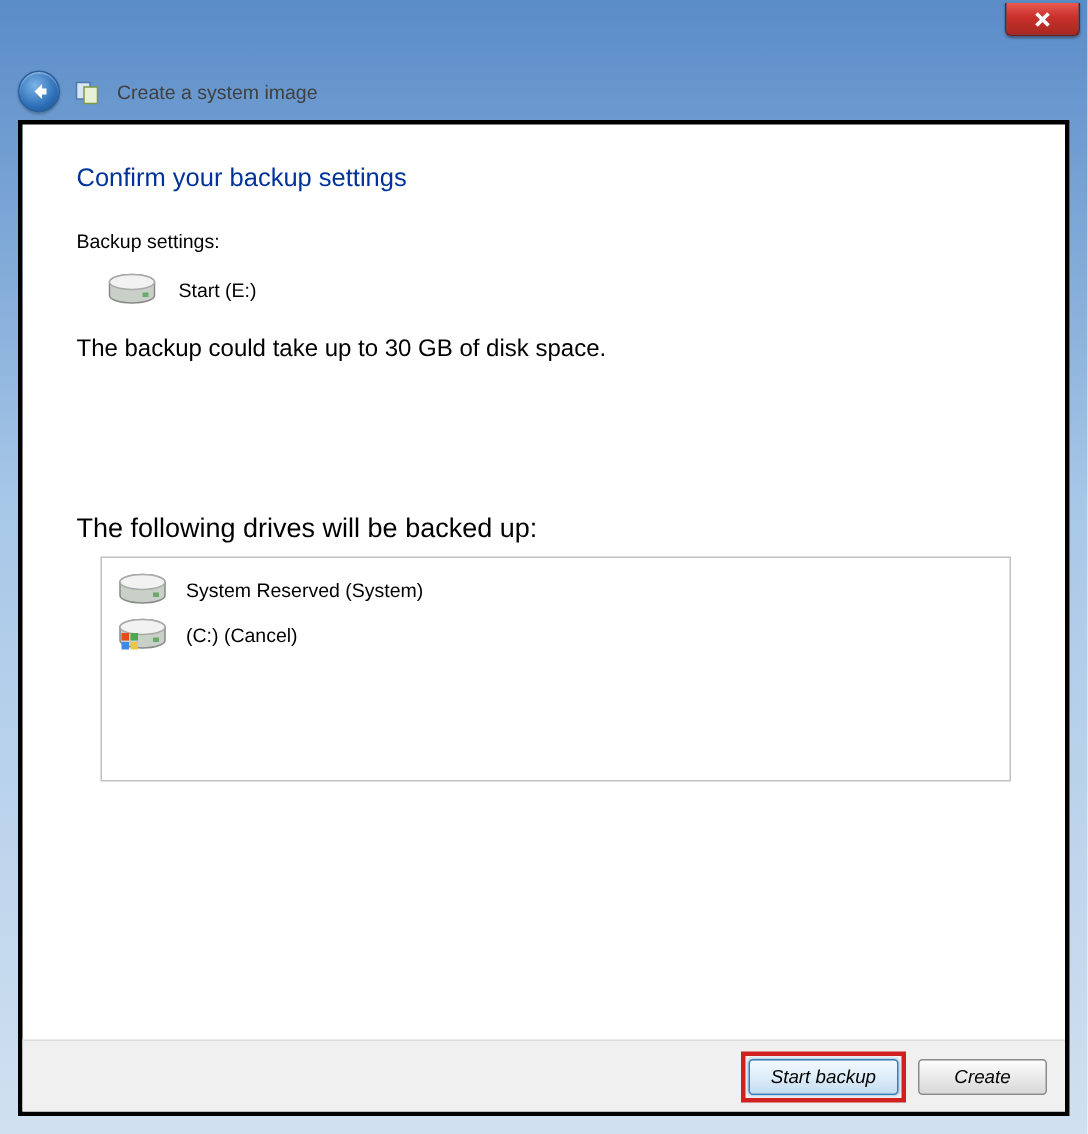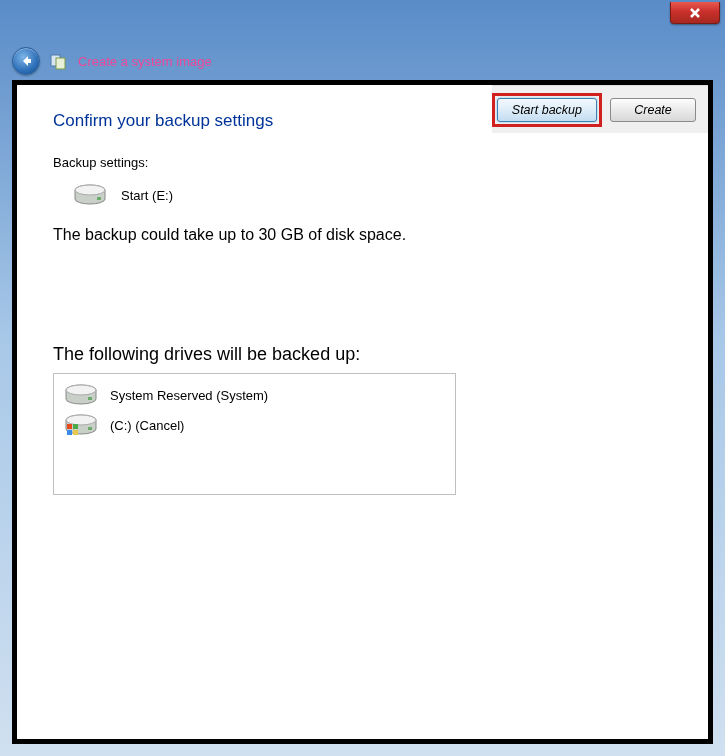--- a/index.html
+++ b/index.html
@@ -9,34 +9,34 @@
   
   .titlebar { position: absolute; top: 0; right: 0; height: 24px; display: flex; justify-content: flex-end; padding-right: 5px; padding-top: 2px; }
   .close-btn { width: 50px; height: 22px; background: linear-gradient(to bottom, #e85a4f 0%, #c9302c 45%, #a82820 100%); border: 1px solid #7a1a14; border-top: none; border-radius: 0 0 4px 4px; display: flex; align-items: center; justify-content: center; box-shadow: 0 1px 2px rgba(0,0,0,0.4); cursor: pointer; }
   .close-btn svg { width: 12px; height: 12px; stroke: #fff; stroke-width: 2.5; }
 
   
   .header { position: absolute; top: 44px; left: 12px; right: 12px; height: 34px; display: flex; align-items: center; gap: 10px; }
   .back-btn { width: 28px; height: 28px; border-radius: 50%; background: radial-gradient(circle at 40% 35%, #7db4e8 0%, #2d6fb8 60%, #1a4f8a 100%); display: flex; align-items: center; justify-content: center; border: 1px solid #2a5f9a; box-shadow: inset 0 1px 1px rgba(255,255,255,0.4), 0 1px 2px rgba(0,0,0,0.3); cursor: pointer; }
   .back-btn svg { width: 14px; height: 14px; fill: #fff; }
   .program-icon { width: 18px; height: 18px; display: flex; align-items: center; justify-content: center; }
-  .program-title { color: #ec4899; font-size: 13px; }
+  .program-title { color: #404040; font-size: 13px; }
 
   
-  .panel { position: absolute; top: 80px; left: 12px; right: 12px; bottom: 12px; background: #fff; border: 5px solid #000000; display: flex; flex-direction: row; }
+  .panel { position: absolute; top: 80px; left: 12px; right: 12px; bottom: 12px; background: #fff; border: 3px solid #000000; display: flex; flex-direction: column; }
 
   .content { flex: 1; padding: 26px 36px 10px 36px; color: #000; overflow: hidden; }
   .heading { color: #003399; font-size: 17px; font-weight: 400; margin-bottom: 24px; }
   .section-label { font-size: 13px; margin-bottom: 14px; }
   .location-row { display: flex; align-items: center; gap: 14px; margin: 0 0 20px 20px; }
   .hdd-icon { width: 34px; height: 22px; }
   .notice { font-size: 16px; margin-bottom: 100px; }
 
   .drives-label { font-size: 18px; margin-bottom: 8px; }
-  .drives-box { border: 1px solid #c0c0c0; height: 122px; padding: 6px 4px; background: #fff; }
+  .drives-box { border: 1px solid #c0c0c0; height: 150px; padding: 6px 4px; background: #fff; margin-left: 16px; }
   .drive-row { display: flex; align-items: center; gap: 12px; padding: 4px 6px; }
   .drive-row .hdd-icon-sm { width: 34px; height: 22px; }
 
   
   .footer { height: 48px; background: #f0f0f0; border-top: 1px solid #ddd; display: flex; align-items: center; justify-content: flex-end; gap: 8px; padding-right: 12px; }
   .win-btn { min-width: 86px; height: 24px; padding: 0 14px; font-size: 12.5px; font-family: inherit; background: linear-gradient(to bottom, #fdfdfd 0%, #ececec 45%, #d8d8d8 100%); border: 1px solid #8a8a8a; border-radius: 3px; cursor: pointer; display: inline-flex; align-items: center; justify-content: center; font-style: italic; }
   .primary-wrap { border: 3px solid #d02020; padding: 2px; }
   .win-btn.default { border-color: #3c7fb1; box-shadow: 0 0 2px #6db3e8; background: linear-gradient(to bottom, #f2f8fd 0%, #e0eef9 45%, #c4ddf1 100%); }
   .underline-first::first-letter { text-decoration: underline; }
 </style>

